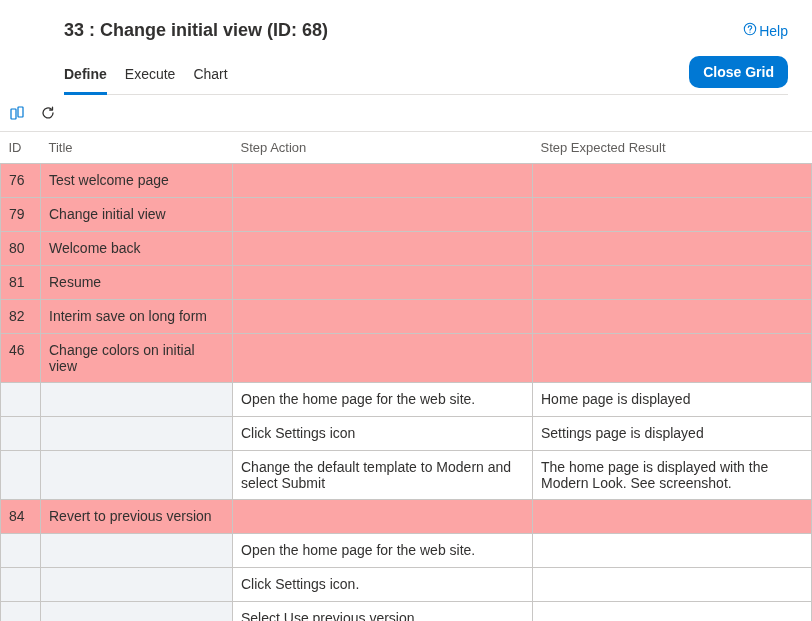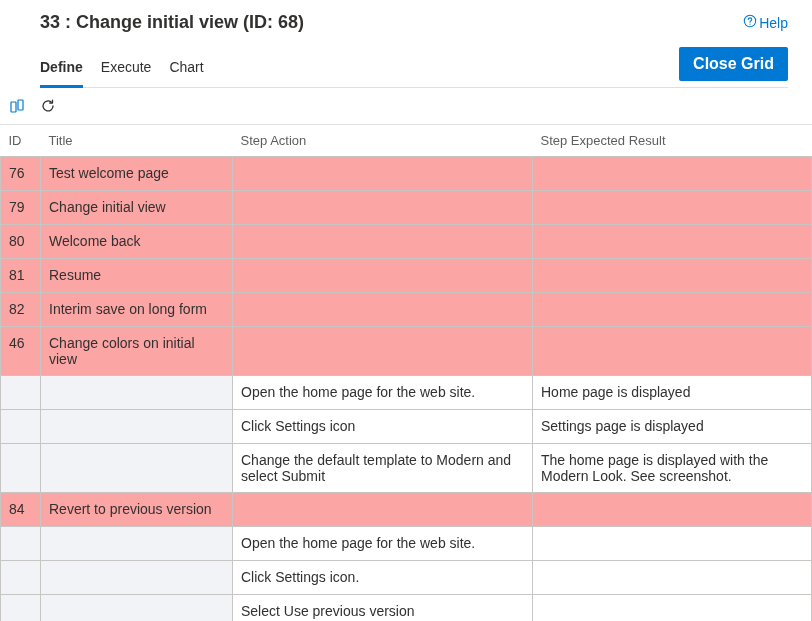--- a/index.html
+++ b/index.html
@@ -6,21 +6,22 @@
   body {
     font-family: "Segoe UI", -apple-system, BlinkMacSystemFont, sans-serif;
     font-size: 14px;
     color: #323130;
     background: #fff;
     width: 812px;
     height: 621px;
     overflow: hidden;
   }
   .header {
-    padding: 12px 24px 0 40px;
+    padding: 20px 24px 0 40px;
+    margin-left: 24px;
   }
   .title-row {
     display: flex;
     justify-content: space-between;
     align-items: center;
     margin-bottom: 14px;
   }
   .page-title {
     font-size: 18px;
     font-weight: 600;
@@ -57,25 +58,25 @@
   }
   .tab.active {
     font-weight: 600;
     border-bottom: 3px solid #0078d4;
   }
   .close-grid-btn {
     background: #0078d4;
     color: #fff;
     border: none;
     padding: 8px 14px;
-    font-size: 16px;
+    font-size: 14px;
     font-weight: 600;
     cursor: pointer;
     margin-bottom: 6px;
-    border-radius: 2px;
+    border-radius: 10px;
   }
   .toolbar {
     padding: 8px 8px;
     display: flex;
     gap: 10px;
     align-items: center;
     border-bottom: 1px solid #e1dfdd;
     margin-top: 0;
     background: #fff;
   }

